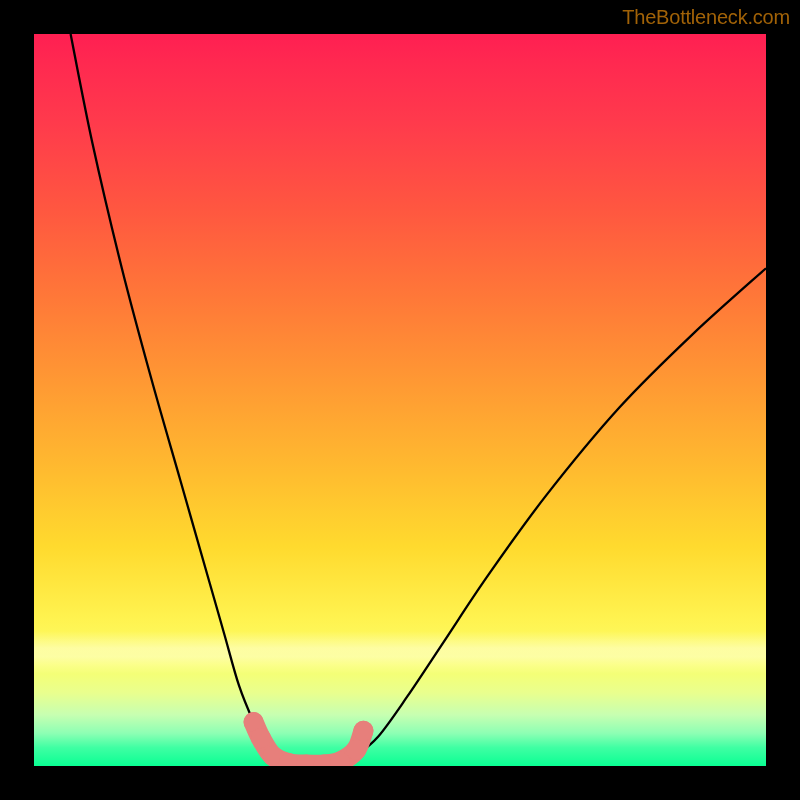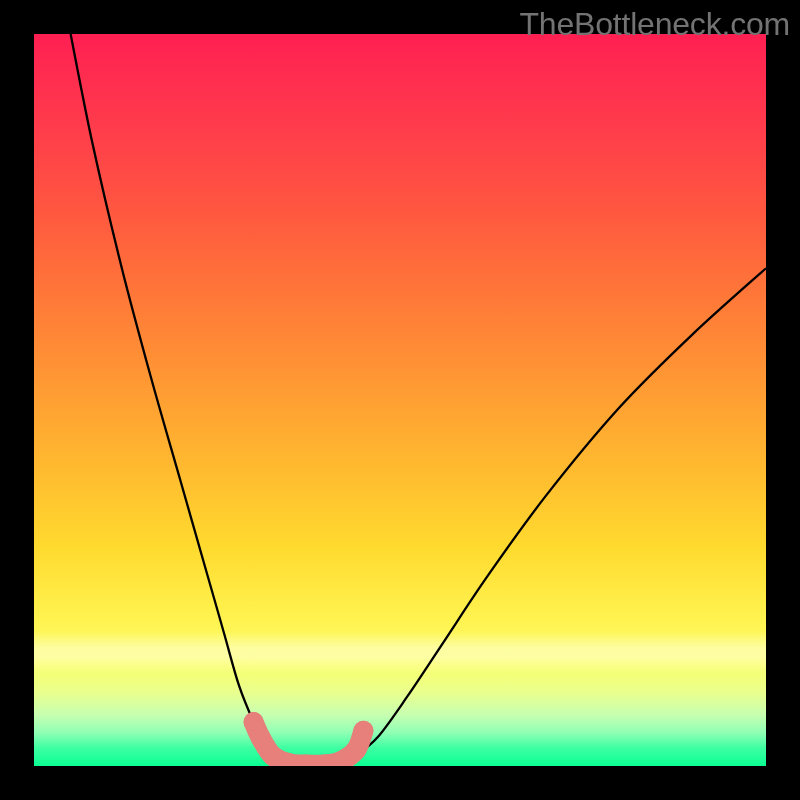--- a/index.html
+++ b/index.html
@@ -75,22 +75,22 @@
     position: absolute;
     left: 0;
     top: 0;
     width: 100%;
     height: 100%;
   }
   .watermark {
     position: absolute;
     top: 6px;
     right: 10px;
-    color: #737373;
-    font-size: 32px;
+    color: #a16207;
+    font-size: 20px;
     letter-spacing: -0.2px;
   }
 </style>
 </head>
 <body>
 
 <div class="frame">
 
   <div class="plot-area">
     <div class="gradient">

